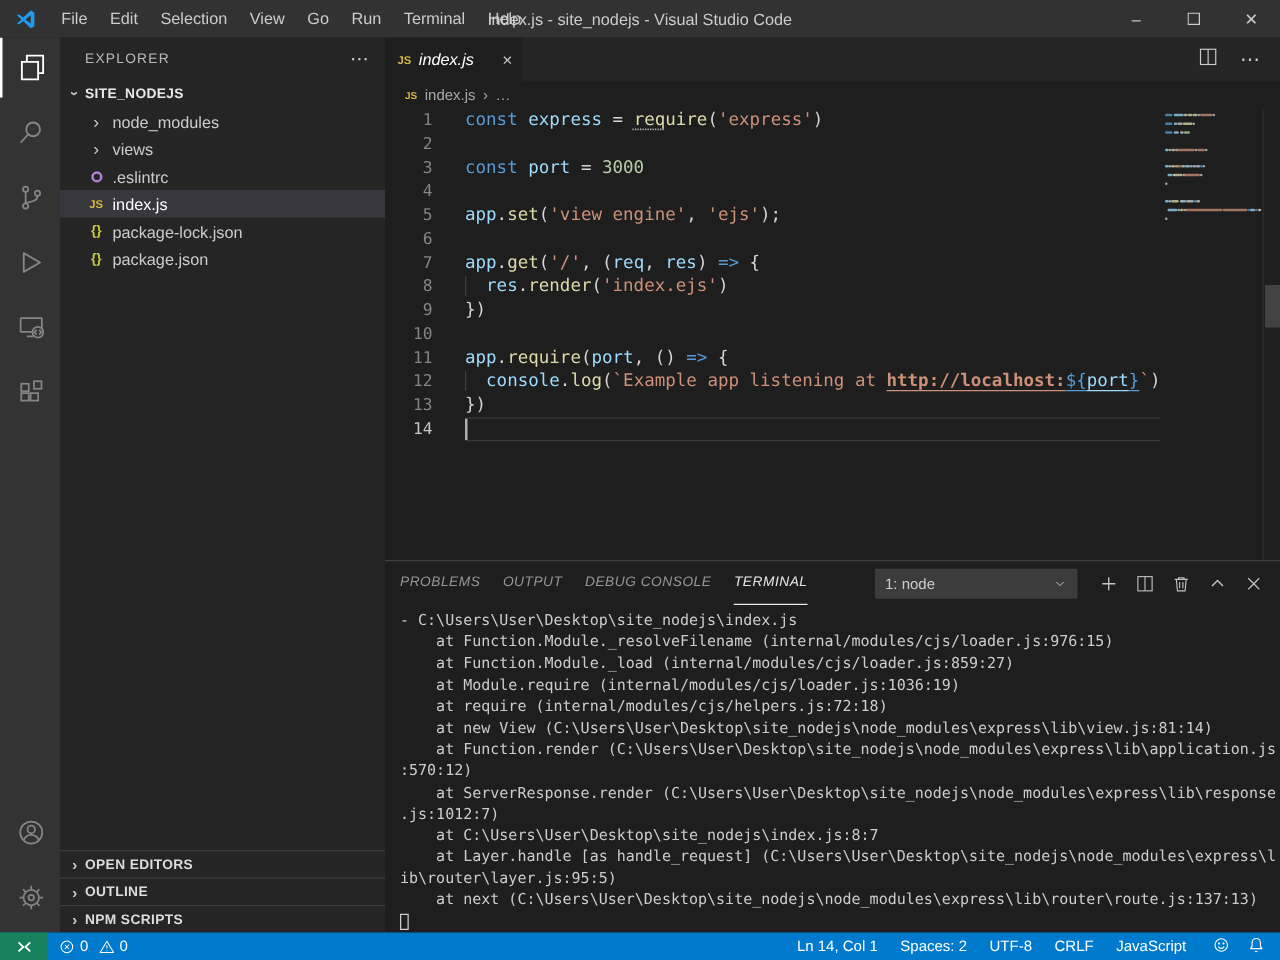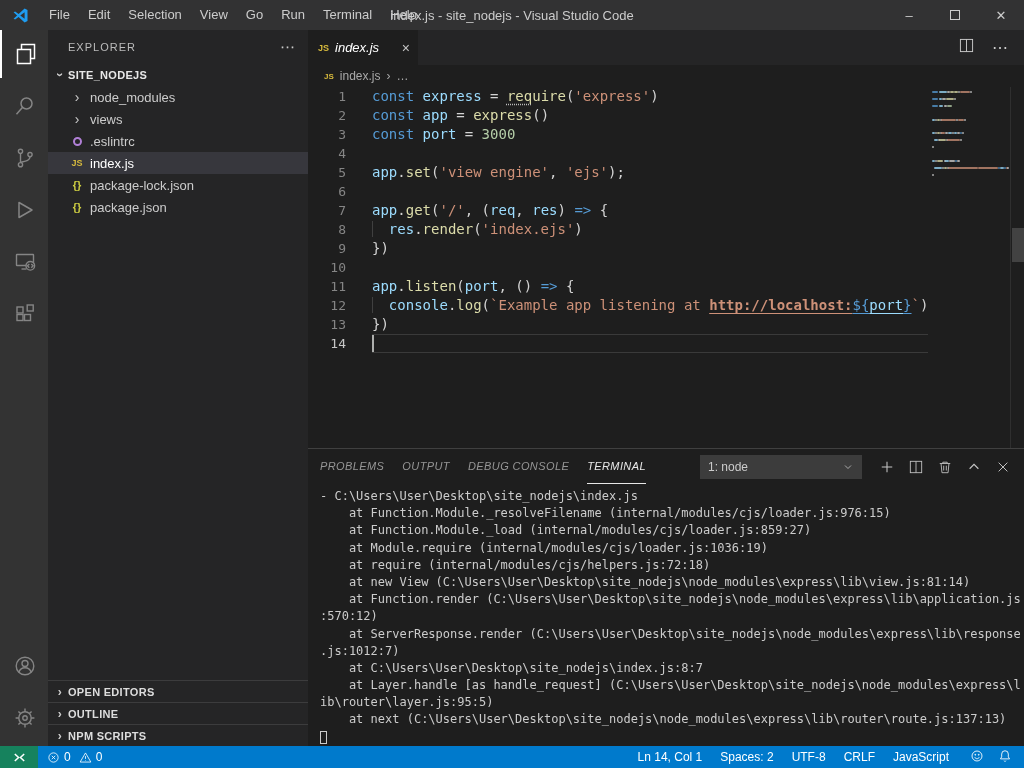--- a/index.html
+++ b/index.html
@@ -305,30 +305,30 @@
       <div class="breadcrumb">
         <span class="js-badge bc-js">JS</span>
         <span>index.js</span>
         <span>›</span>
         <span>…</span>
       </div>
 
       <div class="code-area">
         <div id="code-lines">
             <div class="code-line"><span class="gutter">1</span><span class="line-content"><span class="tk-kw">const</span><span class="tk-pln"> </span><span class="tk-var">express</span><span class="tk-pln"> = </span><span class="tk-fnh">req</span><span class="tk-fn">uire</span><span class="tk-pln">(</span><span class="tk-str">'express'</span><span class="tk-pln">)</span></span></div>
-            <div class="code-line"><span class="gutter">2</span><span class="line-content"><span class="tk-kw">const</span><span class="tk-pln"> </span><span class="tk-var">app</span><span class="tk-pln"> = </span><span class="tk-fn">express</span><span class="tk-pln">()</span></span></div>
+            <div class="code-line"><span class="gutter">2</span></div>
             <div class="code-line"><span class="gutter">3</span><span class="line-content"><span class="tk-kw">const</span><span class="tk-pln"> </span><span class="tk-var">port</span><span class="tk-pln"> = </span><span class="tk-num">3000</span></span></div>
             <div class="code-line"><span class="gutter">4</span><span class="line-content"></span></div>
             <div class="code-line"><span class="gutter">5</span><span class="line-content"><span class="tk-var">app</span><span class="tk-pln">.</span><span class="tk-fn">set</span><span class="tk-pln">(</span><span class="tk-str">'view engine'</span><span class="tk-pln">, </span><span class="tk-str">'ejs'</span><span class="tk-pln">);</span></span></div>
             <div class="code-line"><span class="gutter">6</span><span class="line-content"></span></div>
             <div class="code-line"><span class="gutter">7</span><span class="line-content"><span class="tk-var">app</span><span class="tk-pln">.</span><span class="tk-fn">get</span><span class="tk-pln">(</span><span class="tk-str">'/'</span><span class="tk-pln">, (</span><span class="tk-var">req</span><span class="tk-pln">, </span><span class="tk-var">res</span><span class="tk-pln">) </span><span class="tk-kw">=&gt;</span><span class="tk-pln"> {</span></span></div>
             <div class="code-line"><span class="gutter">8</span><span class="line-content"><span class="tk-ind">  </span><span class="tk-var">res</span><span class="tk-pln">.</span><span class="tk-fn">render</span><span class="tk-pln">(</span><span class="tk-str">'index.ejs'</span><span class="tk-pln">)</span></span></div>
             <div class="code-line"><span class="gutter">9</span><span class="line-content"><span class="tk-pln">})</span></span></div>
             <div class="code-line"><span class="gutter">10</span><span class="line-content"></span></div>
-            <div class="code-line"><span class="gutter">11</span><span class="line-content"><span class="tk-var">app</span><span class="tk-pln">.</span><span class="tk-fn">listen</span><span class="tk-pln">(</span><span class="tk-var">port</span><span class="tk-pln">, () </span><span class="tk-kw">=&gt;</span><span class="tk-pln"> {</span></span></div>
+            <div class="code-line"><span class="gutter">11</span><span class="line-content"><span class="tk-var">app</span><span class="tk-pln">.</span><span class="tk-fn">require</span><span class="tk-pln">(</span><span class="tk-var">port</span><span class="tk-pln">, () </span><span class="tk-kw">=&gt;</span><span class="tk-pln"> {</span></span></div>
             <div class="code-line"><span class="gutter">12</span><span class="line-content"><span class="tk-ind">  </span><span class="tk-var">console</span><span class="tk-pln">.</span><span class="tk-fn">log</span><span class="tk-pln">(</span><span class="tk-str">`Example app listening at </span><span class="tk-strl">http://localhost:</span><span class="tk-tpll">${</span><span class="tk-varl">port</span><span class="tk-tpll">}</span><span class="tk-str">`</span><span class="tk-pln">)</span></span></div>
             <div class="code-line"><span class="gutter">13</span><span class="line-content"><span class="tk-pln">})</span></span></div>
             <div class="code-line current"><span class="gutter">14</span><span class="line-content"></span><span class="current-borders"></span><span class="cursor"></span></div>
           </div>
         <div class="minimap" id="minimap">
             <span class="mm-bar" style="left: 4px; top: 4px; width: 5.75px; background: rgb(86, 156, 214);"></span>
             <span class="mm-bar" style="left: 10.9px; top: 4px; width: 8.05px; background: rgb(156, 220, 254);"></span>
             <span class="mm-bar" style="left: 18.95px; top: 4px; width: 3.45px; background: rgb(212, 212, 212);"></span>
             <span class="mm-bar" style="left: 22.4px; top: 4px; width: 3.45px; background: rgb(220, 220, 170);"></span>
             <span class="mm-bar" style="left: 25.85px; top: 4px; width: 4.6px; background: rgb(220, 220, 170);"></span>

